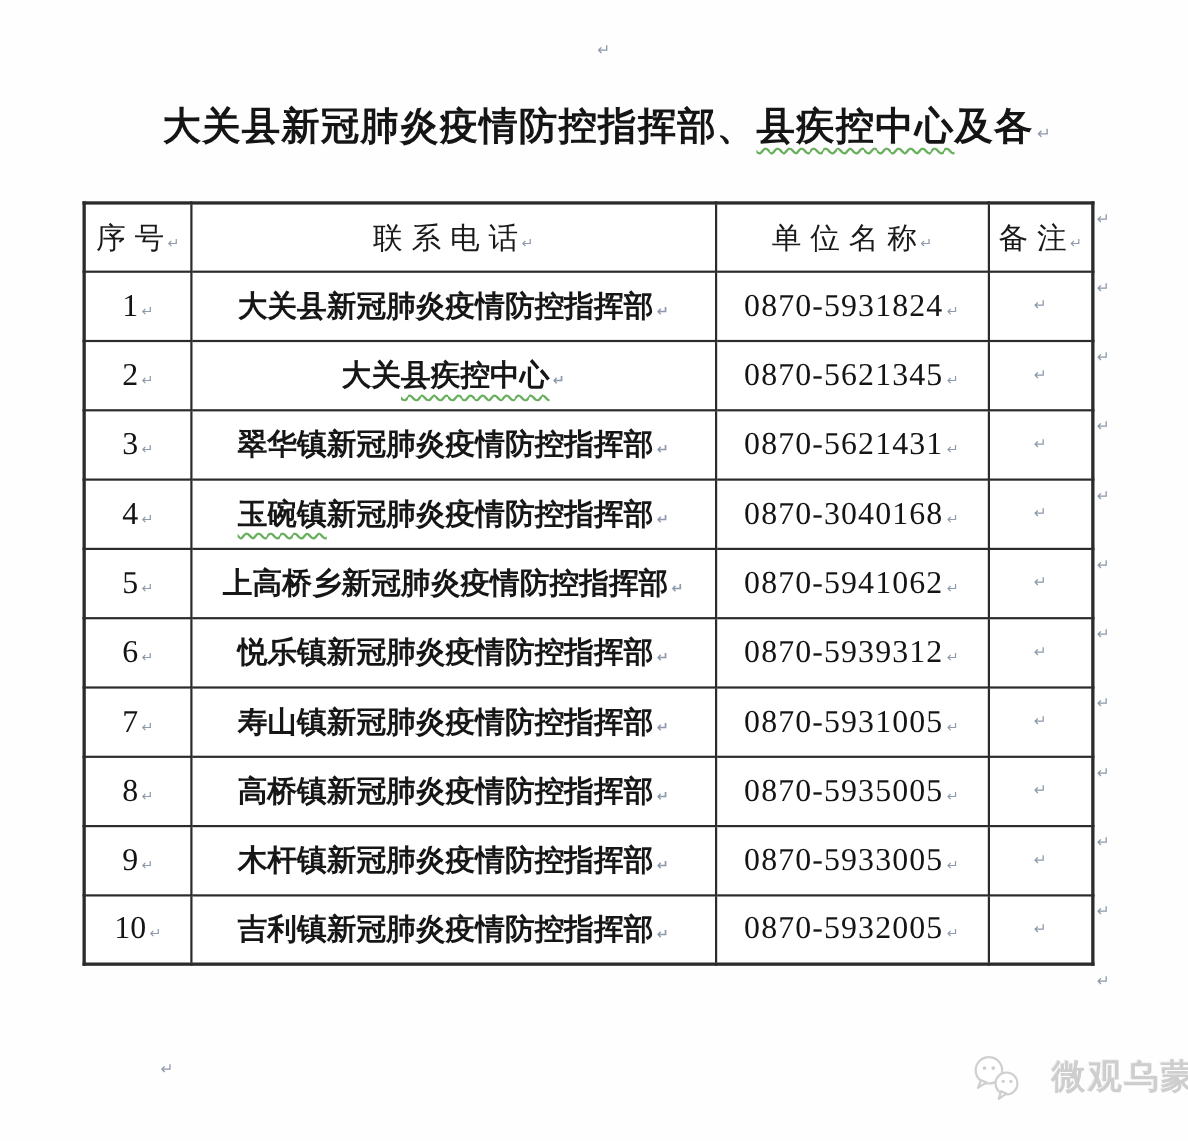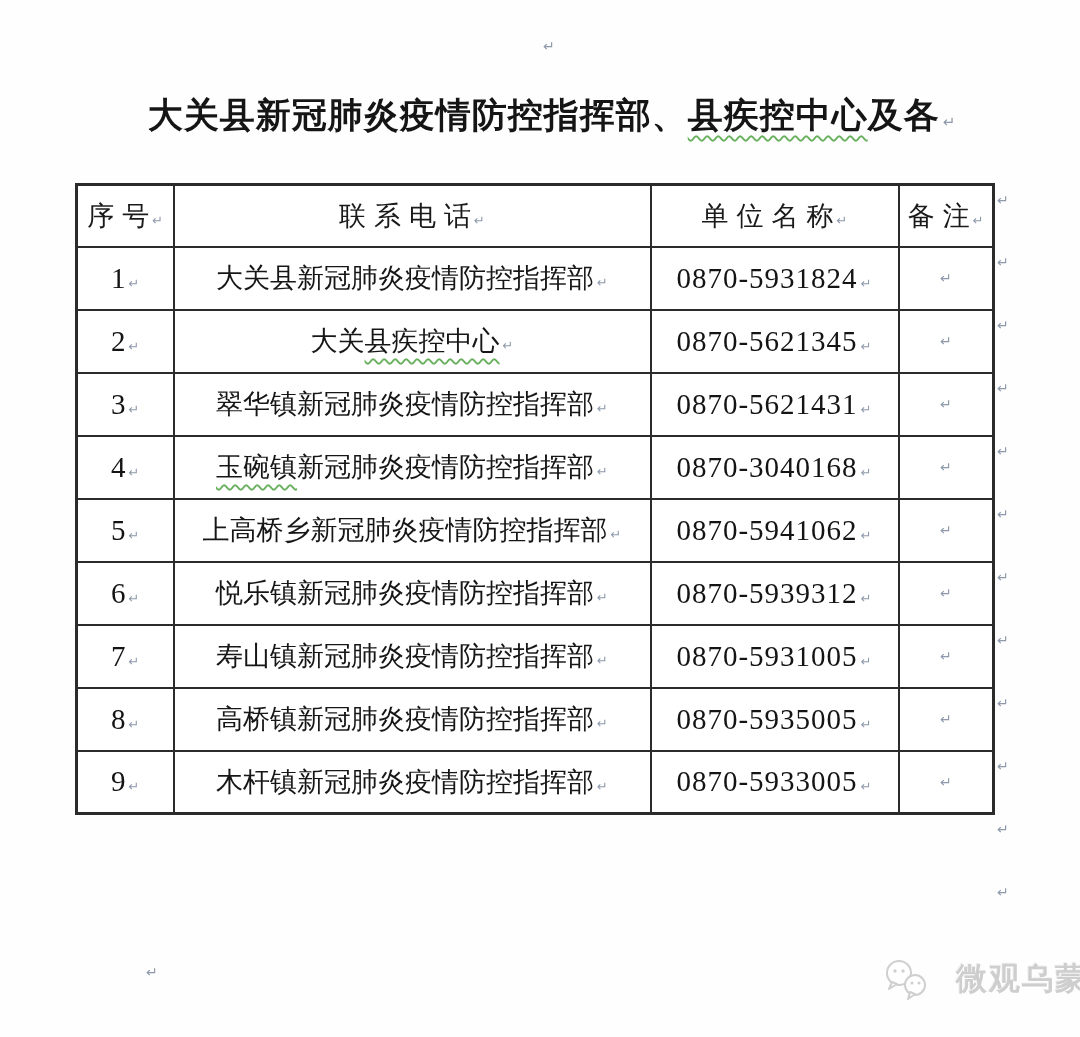--- a/index.html
+++ b/index.html
@@ -57,21 +57,21 @@
   .contact tbody tr { height:63px; }
   .contact th {
     font-size:27px; font-weight:400; color:#1a1a1a;
   }
   .contact th .htxt { letter-spacing:8px; margin-right:-8px; }
   td.num, td.phone {
     font-family:"Liberation Serif", serif;
     font-size:29px; font-weight:500; color:#141414;
   }
   td.phone { letter-spacing:1px; }
-  td.name { font-size:27px; font-weight:400; color:#161616; }
+  td.name { font-size:27px; font-weight:700; color:#161616; }
   .contact .mark { font-size:13px; margin-left:3px; }
   td.note .mark { font-size:14px; margin-left:0; }
 
   
   .row-end-marks span { position:absolute; font-size:14px; color:#8e9aab; }
 
   
   .watermark {
     position:absolute; left:882px; top:958px;
     display:flex; align-items:flex-start; gap:20px;
@@ -158,20 +158,26 @@
         <tr>
           <td class="num">8<span class="mark">↵</span></td>
           <td class="name">高桥镇新冠肺炎疫情防控指挥部<span class="mark">↵</span></td>
           <td class="phone">0870-5935005<span class="mark">↵</span></td>
           <td class="note"><span class="mark">↵</span></td>
         </tr>
         <tr>
           <td class="num">9<span class="mark">↵</span></td>
           <td class="name">木杆镇新冠肺炎疫情防控指挥部<span class="mark">↵</span></td>
           <td class="phone">0870-5933005<span class="mark">↵</span></td>
+          <td class="note"><span class="mark">↵</span></td>
+        </tr>
+        <tr>
+          <td class="num">10<span class="mark">↵</span></td>
+          <td class="name">吉利镇新冠肺炎疫情防控指挥部<span class="mark">↵</span></td>
+          <td class="phone">0870-5932005<span class="mark">↵</span></td>
           <td class="note"><span class="mark">↵</span></td>
         </tr>
       </tbody>
   </table>
 
   <div class="row-end-marks" id="rowMarks">
       <span class="mark" style="left: 997px; top: 192px; position: absolute;">↵</span>
       <span class="mark" style="left: 997px; top: 254px; position: absolute;">↵</span>
       <span class="mark" style="left: 997px; top: 317px; position: absolute;">↵</span>
       <span class="mark" style="left: 997px; top: 380px; position: absolute;">↵</span>

